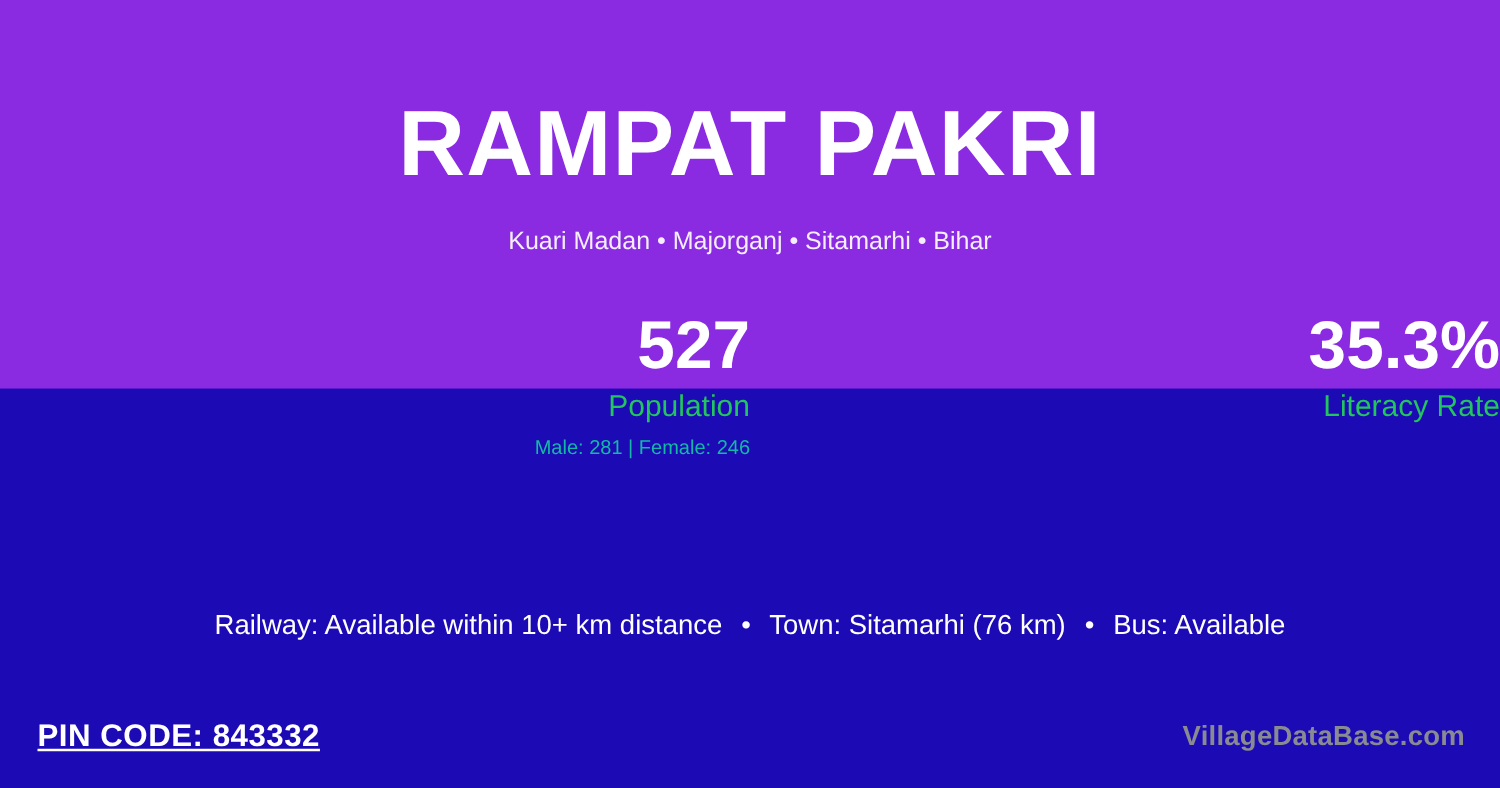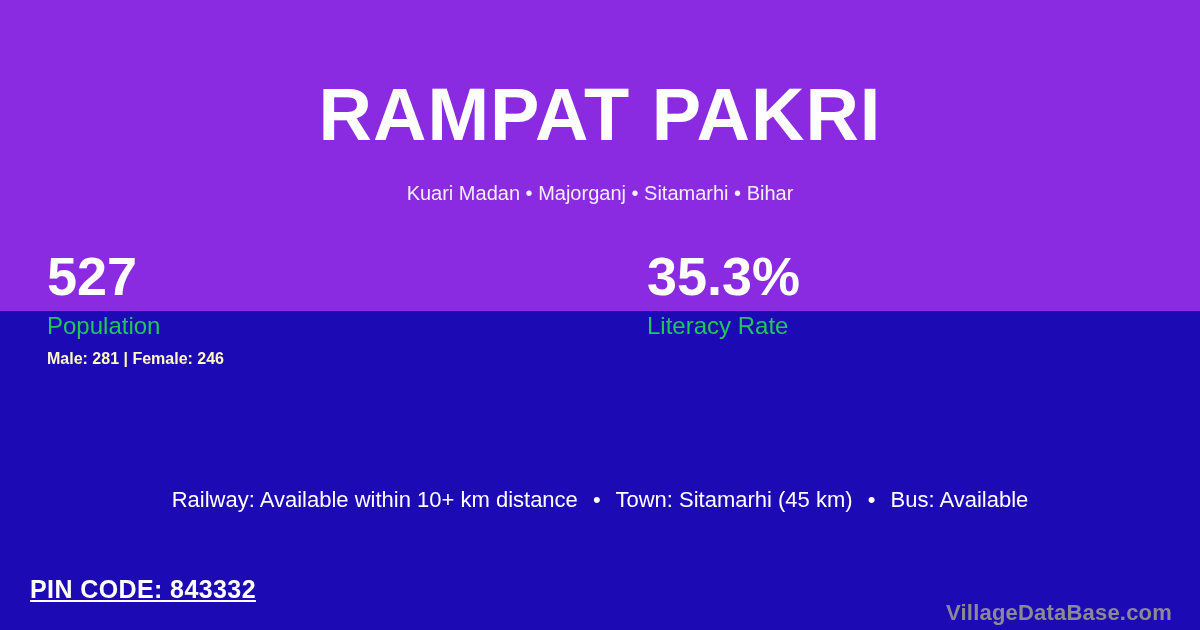--- a/index.html
+++ b/index.html
@@ -70,21 +70,21 @@
   
   .stats {
     position: absolute;
     left: 0;
     top: 245px;
     width: 1200px;
     display: flex;
   }
   .stat {
     flex: 1 1 0;
-    text-align: left;
+    text-align: right;
     padding-left: 47px;
   }
   .stat-value {
     font-size: 54px;
     line-height: 62px;
     font-weight: 700;
     color: #ffffff;
     letter-spacing: 0px;
     white-space: nowrap;
   }
@@ -93,22 +93,22 @@
     font-size: 24px;
     line-height: 28px;
     font-weight: 400;
     color: #22c55e;
     white-space: nowrap;
   }
   .stat-sub {
     margin-top: 9px;
     font-size: 16px;
     line-height: 19px;
-    font-weight: 700;
-    color: #fef9c3;
+    font-weight: 400;
+    color: #14b8a6;
     white-space: nowrap;
   }
 
   
   .transport {
     position: absolute;
     left: 0;
     top: 486px;
     width: 1200px;
     text-align: center;
@@ -132,21 +132,21 @@
     line-height: 30px;
     font-weight: 700;
     color: #ffffff;
     letter-spacing: 0.4px;
     white-space: nowrap;
     text-decoration: underline;
   }
   .brand {
     position: absolute;
     right: 28px;
-    top: 600px;
+    top: 576px;
     font-size: 22px;
     line-height: 26px;
     font-weight: 700;
     color: #8a8a93;
     letter-spacing: 0.2px;
     white-space: nowrap;
   }
 </style>
 </head>
 <body>
@@ -173,21 +173,21 @@
     <div class="stat">
       <div class="stat-value">35.3%</div>
       <div class="stat-label">Literacy Rate</div>
     </div>
 
   </div>
 
   <div class="transport">
     <span>Railway: Available within 10+ km distance</span>
     <span class="sep">•</span>
-    <span>Town: Sitamarhi (45 km)</span>
+    <span>Town: Sitamarhi (76 km)</span>
     <span class="sep">•</span>
     <span>Bus: Available</span>
   </div>
 
   <div class="pincode">PIN CODE: 843332</div>
 
   <div class="brand">VillageDataBase.com</div>
 
 </div>
 

